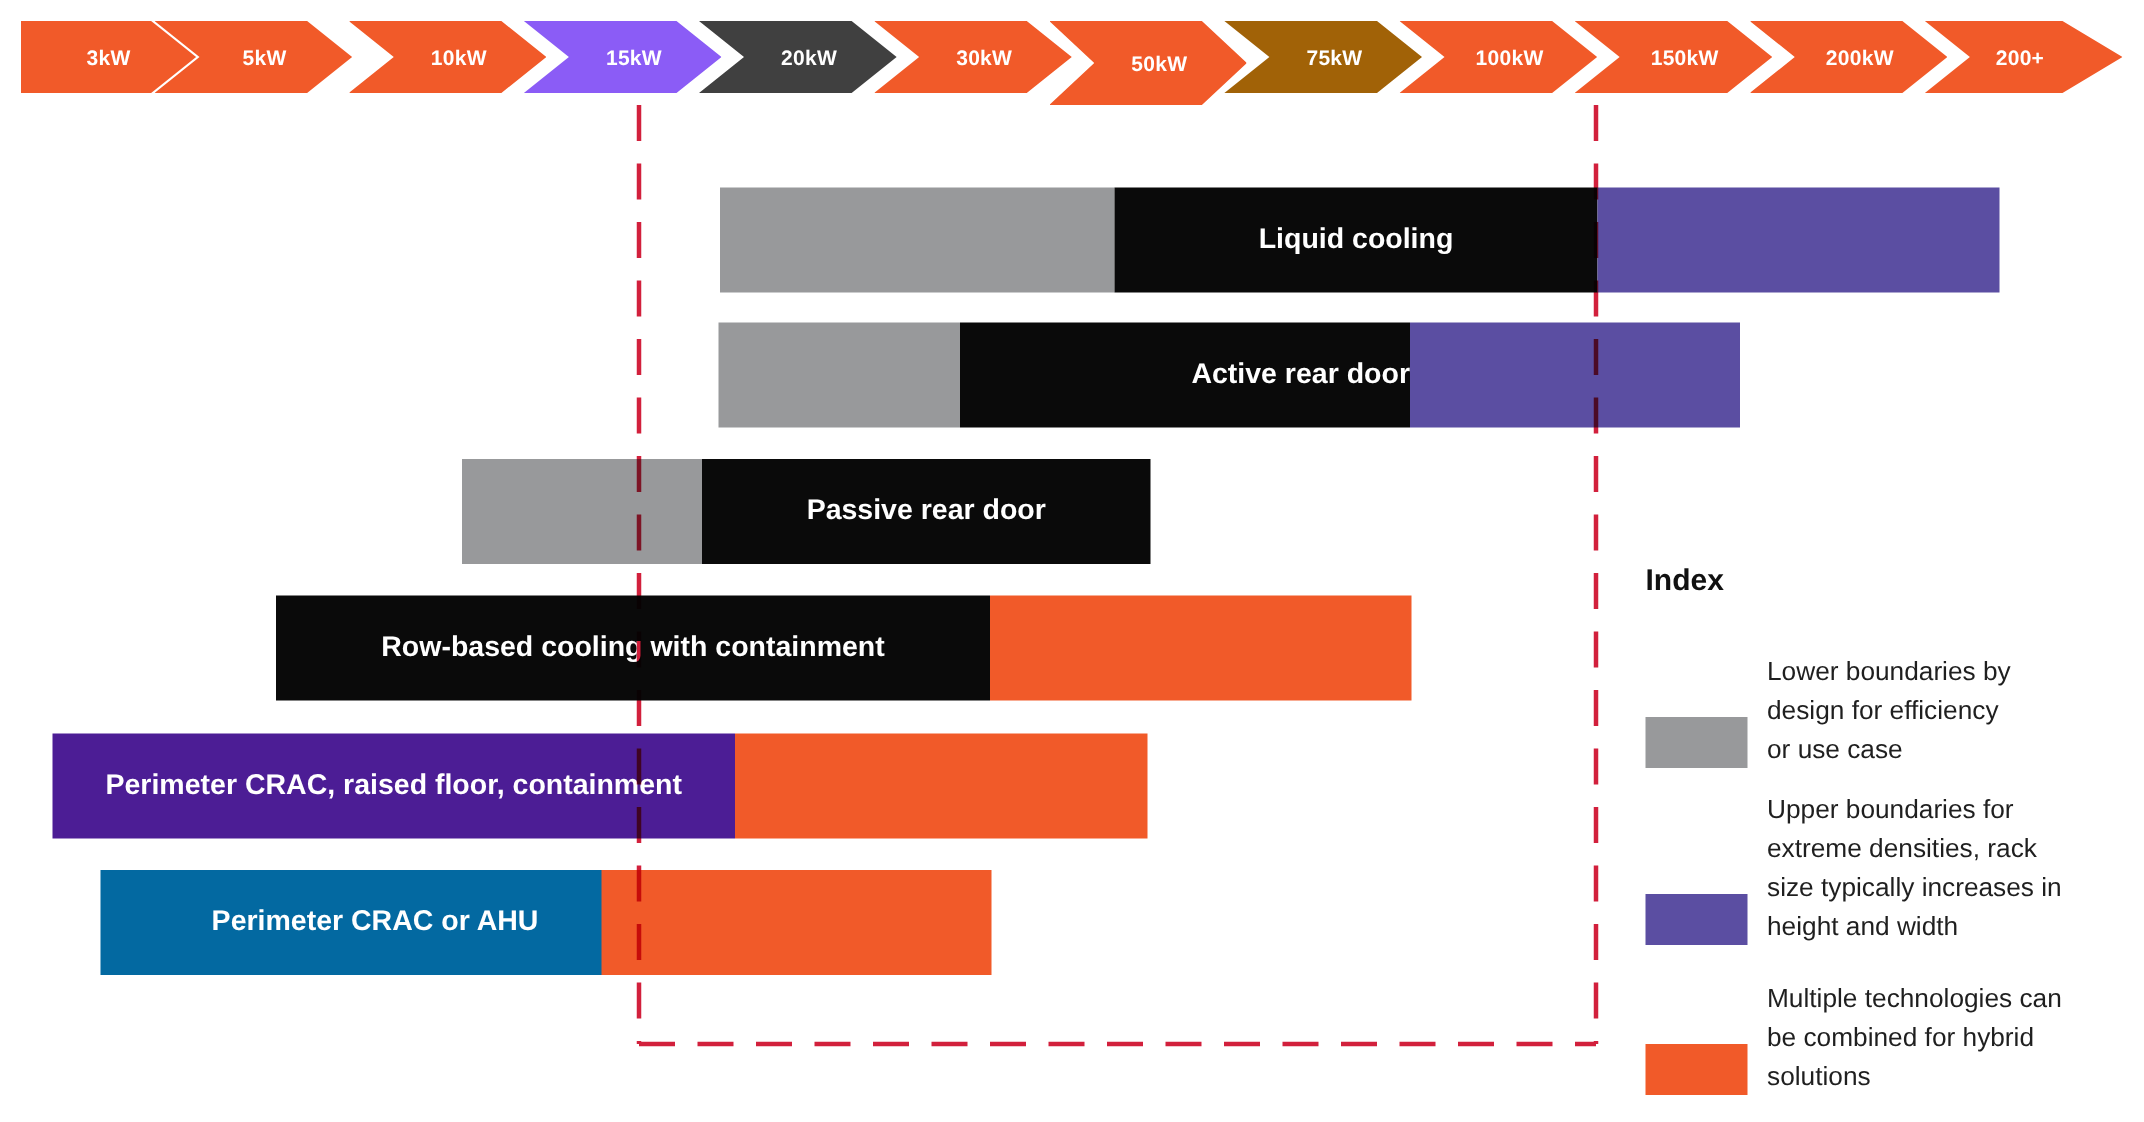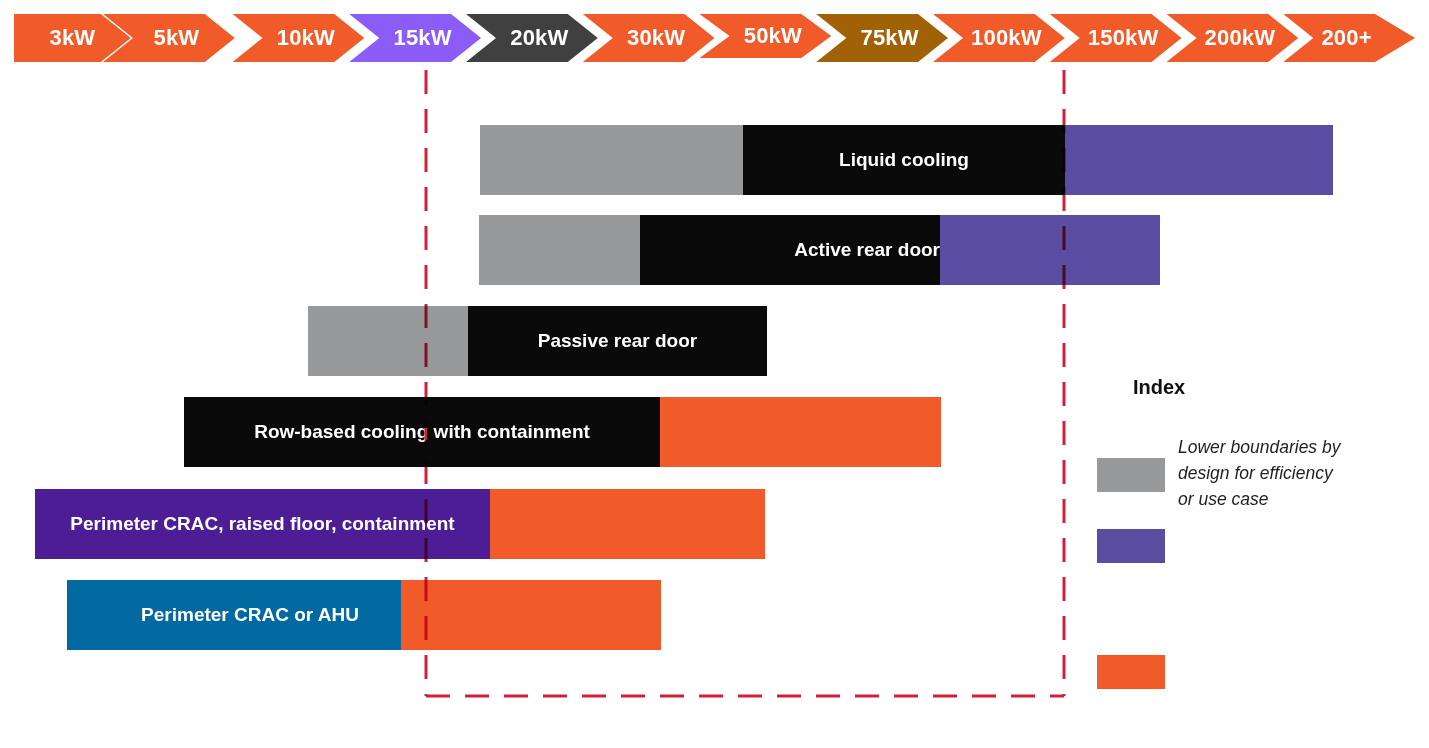--- a/index.html
+++ b/index.html
@@ -1,28 +1,28 @@
 <!DOCTYPE html>
 <html><head>
 <meta charset="utf-8">
 <style>
   html,body{margin:0;padding:0;background:#ffffff;}
   #canvas{
     position:relative;width:1429px;height:748px;background:#ffffff;
     font-family:"Liberation Sans",sans-serif;overflow:hidden;
   }
   .seg{position:absolute;display:flex;align-items:center;justify-content:center;}
-  .seg span{color:#ffffff;font-size:22px;font-weight:bold;letter-spacing:.2px;}
+  .seg span{color:#ffffff;font-size:14px;font-weight:bold;letter-spacing:.2px;}
   .barseg{position:absolute;display:flex;align-items:center;justify-content:center;}
   .barlabel{color:#ffffff;font-size:19px;font-weight:bold;white-space:nowrap;}
   .dashes{position:absolute;left:0;top:0;mix-blend-mode:multiply;pointer-events:none;}
   .dashes line{stroke-width:3;stroke-dasharray:24 15;}
   #legend{position:absolute;left:1097px;top:376px;width:320px;}
-  .legend-title{font-size:20px;font-weight:bold;color:#111111;margin-left:36px;}
-  .legend-item{position:absolute;left:0;display:flex;align-items:center;font-style:italic;}
+  .legend-title{font-size:20px;font-weight:bold;color:#111111;}
+  .legend-item{position:absolute;left:0;display:flex;align-items:flex-end;}
   .swatch{width:68px;height:34px;flex:0 0 68px;margin-top:3px;}
   .legend-text{margin-left:13px;font-size:17.5px;line-height:26px;color:#1f1f1f;white-space:pre-line;width:240px;}
   .li-1{top:58px;}
   .li-2{top:150px;}
   .li-3{top:276px;}
 </style>
 </head>
 <body>
 
 <div id="canvas">
@@ -39,21 +39,21 @@
       </div>
       <div class="seg" style="left: 349.25px; top: 14px; width: 131.75px; height: 48px; background: #8b5cf6; clip-path: polygon(0px 0px, 101.75px 0px, 131.75px 50%, 101.75px 100%, 0px 100%, 30px 50%);">
         <span style="padding-left: 15px;">15kW</span>
       </div>
       <div class="seg" style="left: 466px; top: 14px; width: 131.75px; height: 48px; background: #404040; clip-path: polygon(0px 0px, 101.75px 0px, 131.75px 50%, 101.75px 100%, 0px 100%, 30px 50%);">
         <span style="padding-left: 15px;">20kW</span>
       </div>
       <div class="seg" style="left: 582.75px; top: 14px; width: 131.75px; height: 48px; background: rgb(241, 90, 41); clip-path: polygon(0px 0px, 101.75px 0px, 131.75px 50%, 101.75px 100%, 0px 100%, 30px 50%);">
         <span style="padding-left: 15px;">30kW</span>
       </div>
-      <div class="seg" style="left: 699.5px; top: 14px; width: 131.75px; height: 44px; background: rgb(241, 90, 41); clip-path: polygon(0px 0px, 101.75px 0px, 131.75px 50%, 101.75px 100%, 0px 100%, 30px 50%);">
+      <div class="seg" style="left: 699.5px; top: 14px; width: 131.75px; height: 56px; background: rgb(241, 90, 41); clip-path: polygon(0px 0px, 101.75px 0px, 131.75px 50%, 101.75px 100%, 0px 100%, 30px 50%);">
         <span style="padding-left: 15px;">50kW</span>
       </div>
       <div class="seg" style="left: 816.25px; top: 14px; width: 131.75px; height: 48px; background: #a16207; clip-path: polygon(0px 0px, 101.75px 0px, 131.75px 50%, 101.75px 100%, 0px 100%, 30px 50%);">
         <span style="padding-left: 15px;">75kW</span>
       </div>
       <div class="seg" style="left: 933px; top: 14px; width: 131.75px; height: 48px; background: rgb(241, 90, 41); clip-path: polygon(0px 0px, 101.75px 0px, 131.75px 50%, 101.75px 100%, 0px 100%, 30px 50%);">
         <span style="padding-left: 15px;">100kW</span>
       </div>
       <div class="seg" style="left: 1049.75px; top: 14px; width: 131.75px; height: 48px; background: rgb(241, 90, 41); clip-path: polygon(0px 0px, 101.75px 0px, 131.75px 50%, 101.75px 100%, 0px 100%, 30px 50%);">
         <span style="padding-left: 15px;">150kW</span>
@@ -106,20 +106,27 @@
 
     <div class="legend-item li-1">
       <div class="swatch" style="background: rgb(152, 153, 155);"></div>
       <div class="legend-text">Lower boundaries by
 design for efficiency
 or use case</div>
     </div>
 
     <div class="legend-item li-2">
       <div class="swatch" style="background: rgb(91, 78, 162);"></div>
+      <div class="legend-text">Upper boundaries for
+extreme densities, rack
+size typically increases in
+height and width</div>
     </div>
 
     <div class="legend-item li-3">
       <div class="swatch" style="background: rgb(241, 90, 41);"></div>
+      <div class="legend-text">Multiple technologies can
+be combined for hybrid
+solutions</div>
     </div>
   </div>
 
 </div>
 
 </body></html>

